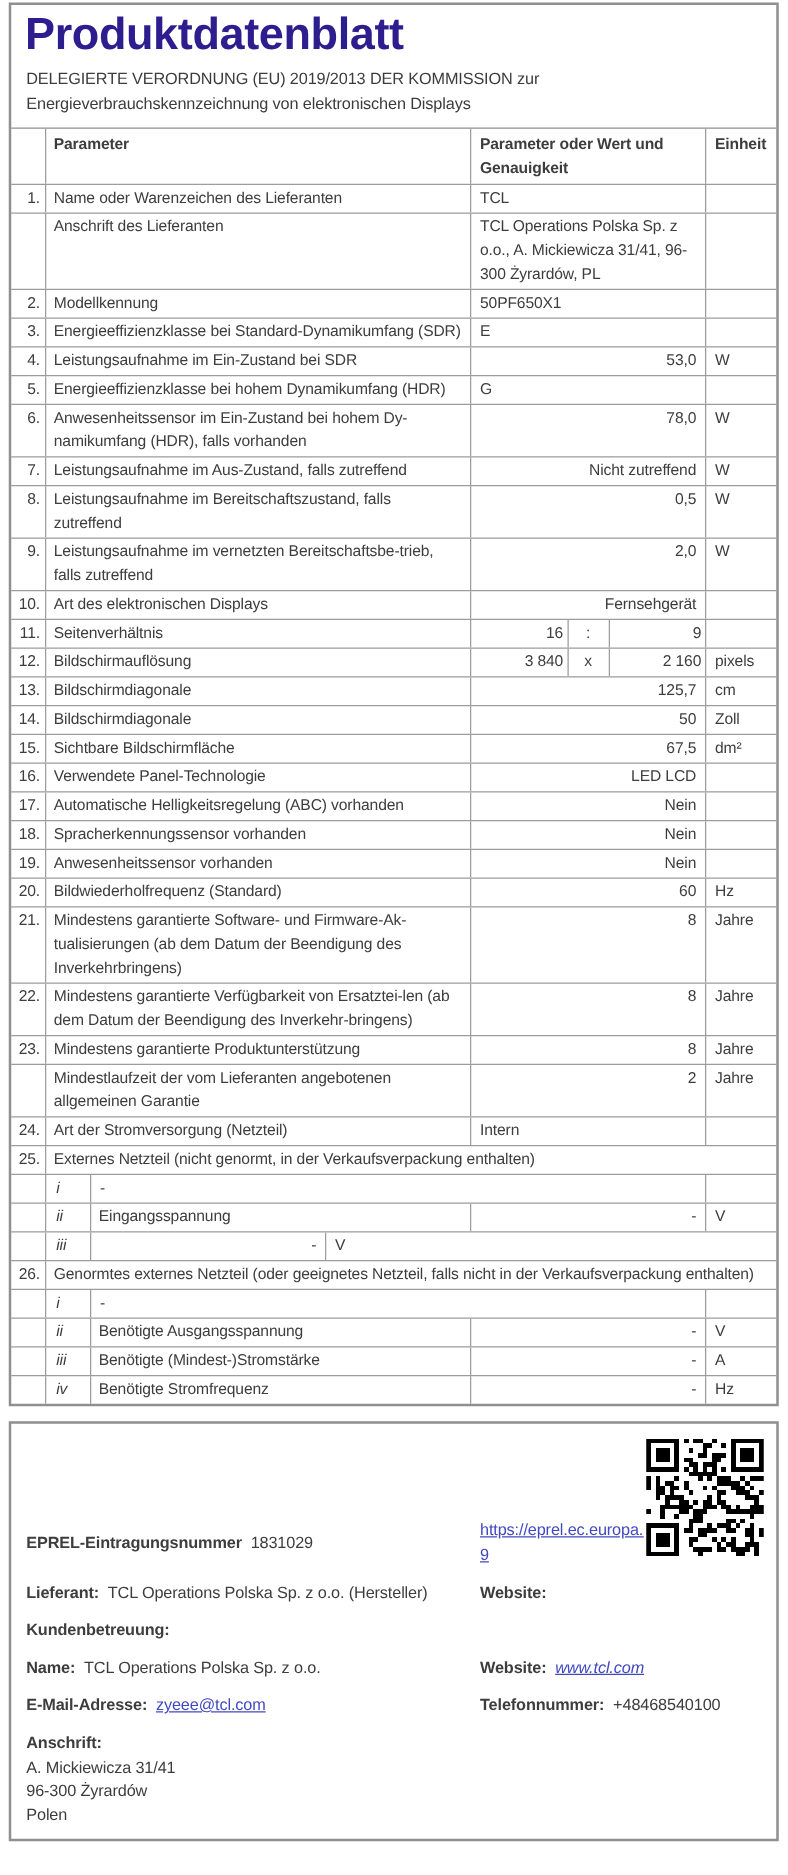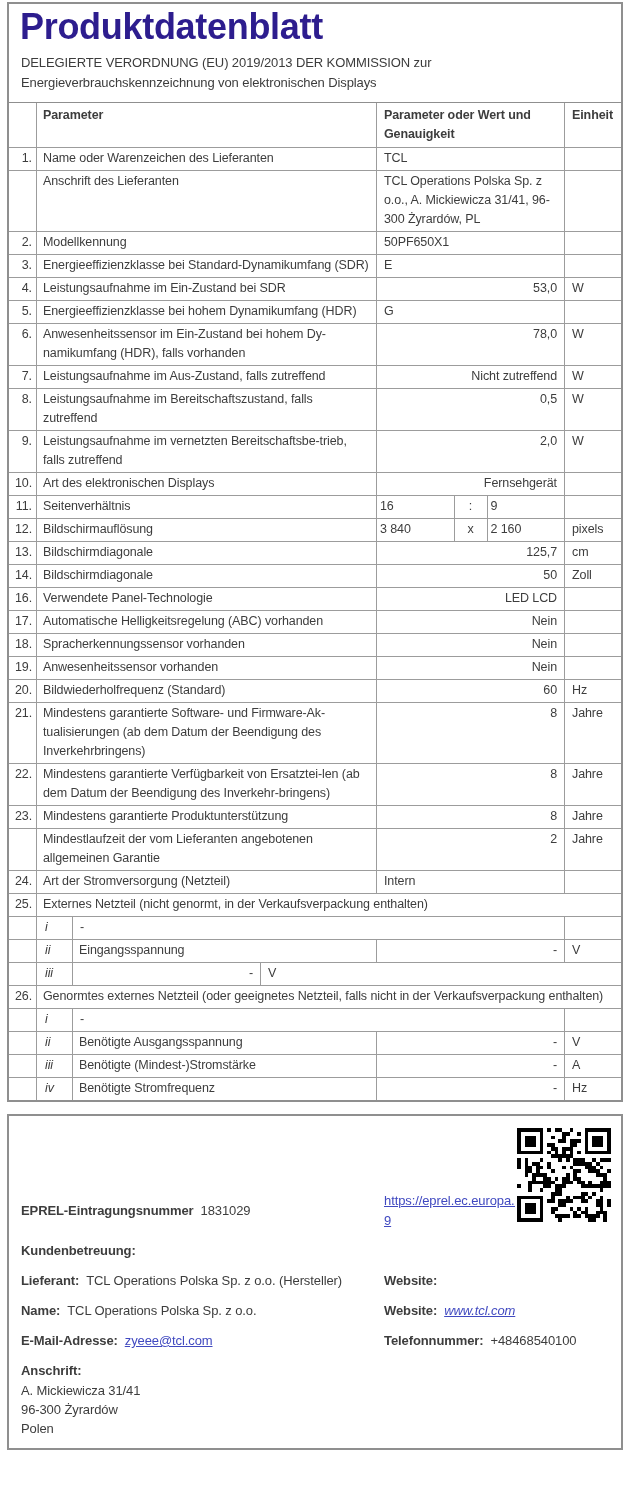--- a/index.html
+++ b/index.html
@@ -22,21 +22,21 @@
   .c.num{width:28px;flex:none;text-align:right;padding:1px 4px 2px 1px;}
   .c.param{flex:1;min-width:0;}
   .c.val{width:188px;flex:none;padding:1px 7px 2px;}
   .c.val.right{text-align:right;}
   .c.unit{width:56px;flex:none;border-right:none;padding:1px 7px 2px;}
   .c.fullspan{flex:1;min-width:0;border-right:none;}
   .c.rn{width:36px;flex:none;font-style:italic;padding:1px 6px 2px 8px;}
   .c.merged{flex:1;min-width:0;padding:1px 7px 2px;}
   .c.val.triple{display:flex;padding:0;}
   .triple .c{padding:1px 3px 2px;}
-  .triple .v1,.triple .v2{flex:1;text-align:left;}
+  .triple .v1,.triple .v2{flex:1;text-align:right;}
   .triple .vm{width:33px;flex:none;text-align:center;}
   .triple .v2{border-right:none;}
   .thead .c{font-weight:bold;padding-top:3px;padding-bottom:3px;}
 
   
   .footbox{border:2px solid #8f8f8f;margin-top:12px;position:relative;
            padding:13px 12px 10px;min-height:326px;font-size:13px;line-height:20px;box-sizing:border-box;}
   .market{margin:0;white-space:nowrap;overflow:hidden;padding-right:2px;}
   .qr{position:absolute;top:10px;right:8px;width:94px;height:94px;background:#fff;padding:2px;}
   .frow{display:flex;align-items:center;}
@@ -159,20 +159,26 @@
           <div class="c num">13.</div>
           <div class="c param">Bildschirmdiagonale</div>
           <div class="c val right">125,7</div>
           <div class="c unit">cm</div>
         </div>
         <div class="trow">
           <div class="c num">14.</div>
           <div class="c param">Bildschirmdiagonale</div>
           <div class="c val right">50</div>
           <div class="c unit">Zoll</div>
+        </div>
+        <div class="trow">
+          <div class="c num">15.</div>
+          <div class="c param">Sichtbare Bildschirmfläche</div>
+          <div class="c val right">67,5</div>
+          <div class="c unit">dm²</div>
         </div>
         <div class="trow">
           <div class="c num">16.</div>
           <div class="c param">Verwendete Panel-Technologie</div>
           <div class="c val right">LED LCD</div>
           <div class="c unit"></div>
         </div>
         <div class="trow">
           <div class="c num">17.</div>
           <div class="c param">Automatische Helligkeitsregelung (ABC) vorhanden</div>
@@ -493,32 +499,32 @@
       <div class="left">
         <span class="lbl">EPREL-Eintragungsnummer</span><span>1831029</span>
       </div>
       <div class="right">
         <a class="link eprel-link" style="color: rgb(64, 73, 192);">https://eprel.ec.europa.eu/qr/1831029</a>
       </div>
     </div>
 
     <div class="frow mt-row">
       <div class="left">
-        <span class="lbl">Kundenbetreuung:</span>
-      </div>
-      <div class="right"></div>
+        <span class="lbl">Lieferant:</span><span>TCL Operations Polska Sp. z o.o. (Hersteller)</span>
+      </div>
+      <div class="right">
+        <span class="lbl">Website:</span>
+      </div>
     </div>
 
     <div class="frow mt-row">
       <div class="left">
-        <span class="lbl">Lieferant:</span><span>TCL Operations Polska Sp. z o.o. (Hersteller)</span>
-      </div>
-      <div class="right">
-        <span class="lbl">Website:</span>
-      </div>
+        <span class="lbl">Kundenbetreuung:</span>
+      </div>
+      <div class="right"></div>
     </div>
 
     <div class="frow mt-row">
       <div class="left">
         <span class="lbl">Name:</span><span>TCL Operations Polska Sp. z o.o.</span>
       </div>
       <div class="right">
         <span class="lbl">Website:</span><a class="link" style="color: rgb(64, 73, 192); font-style: italic;">www.tcl.com</a>
       </div>
     </div>

